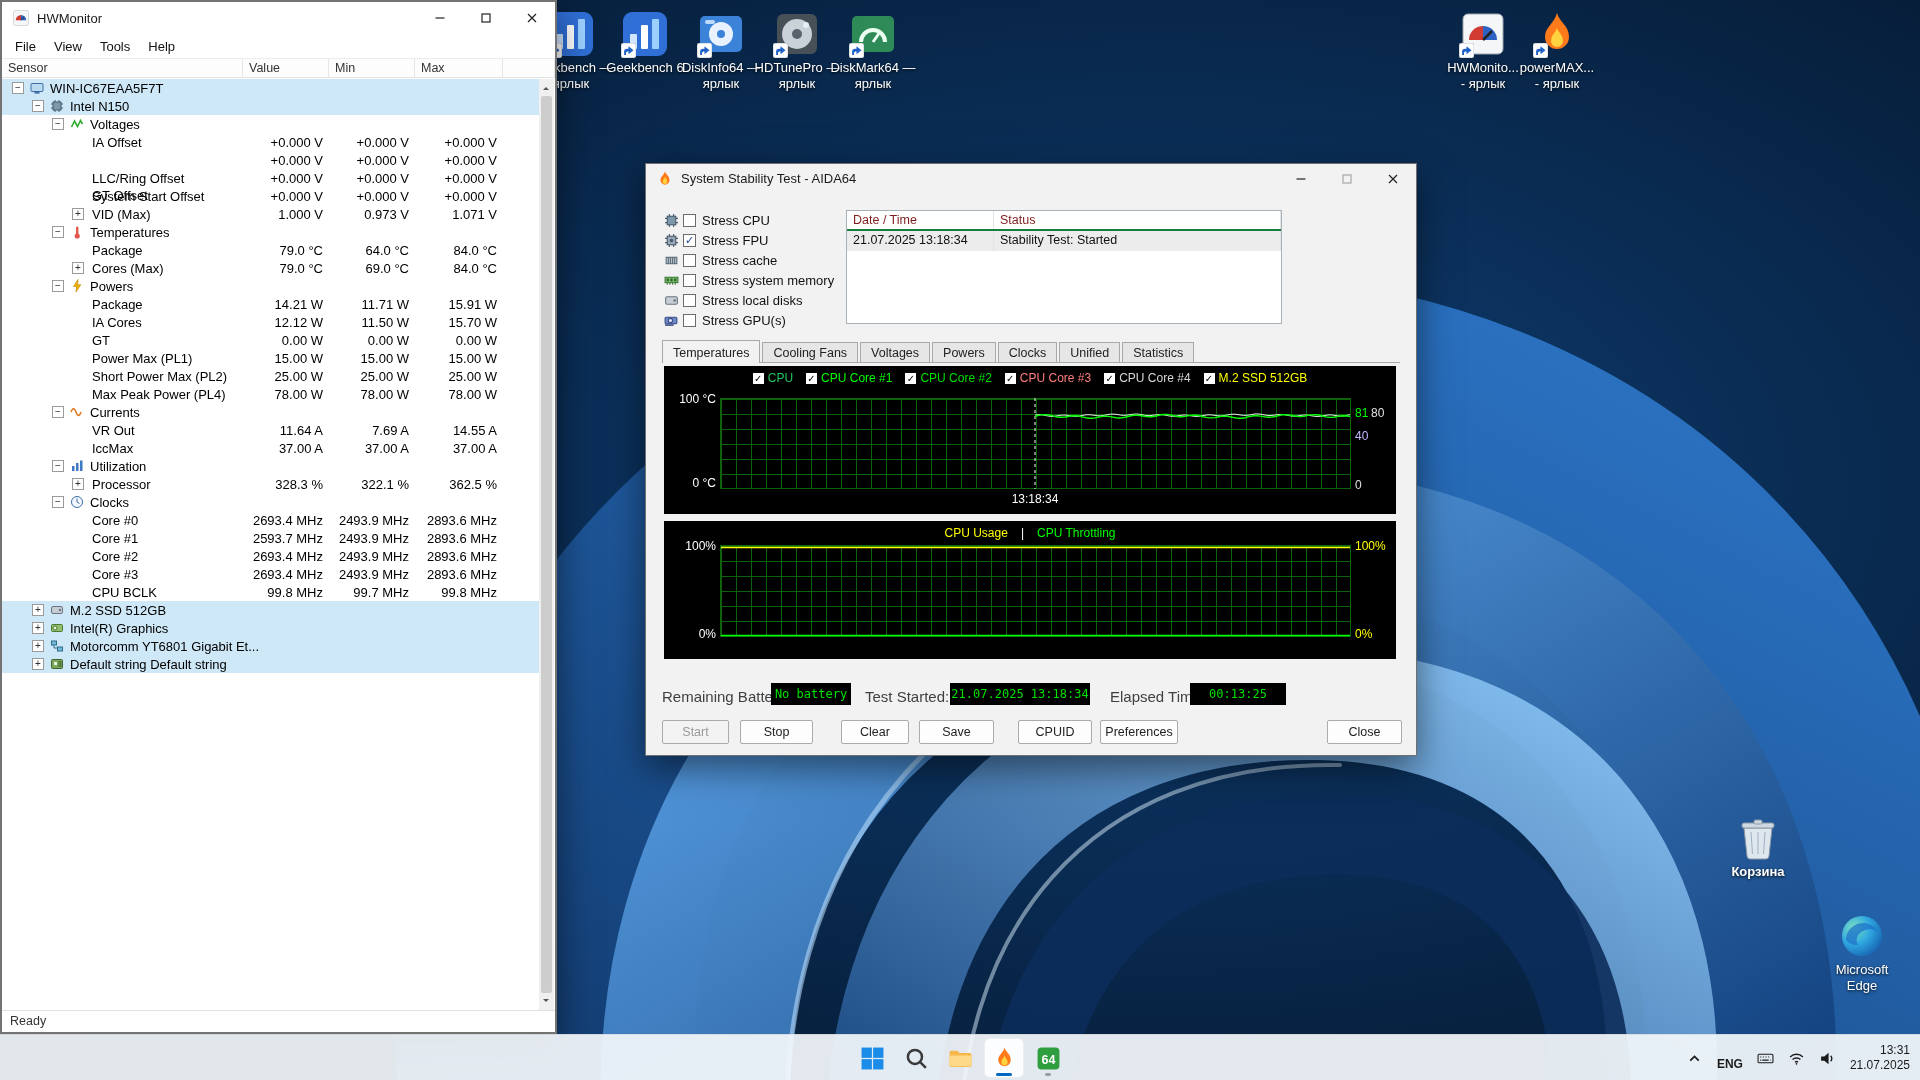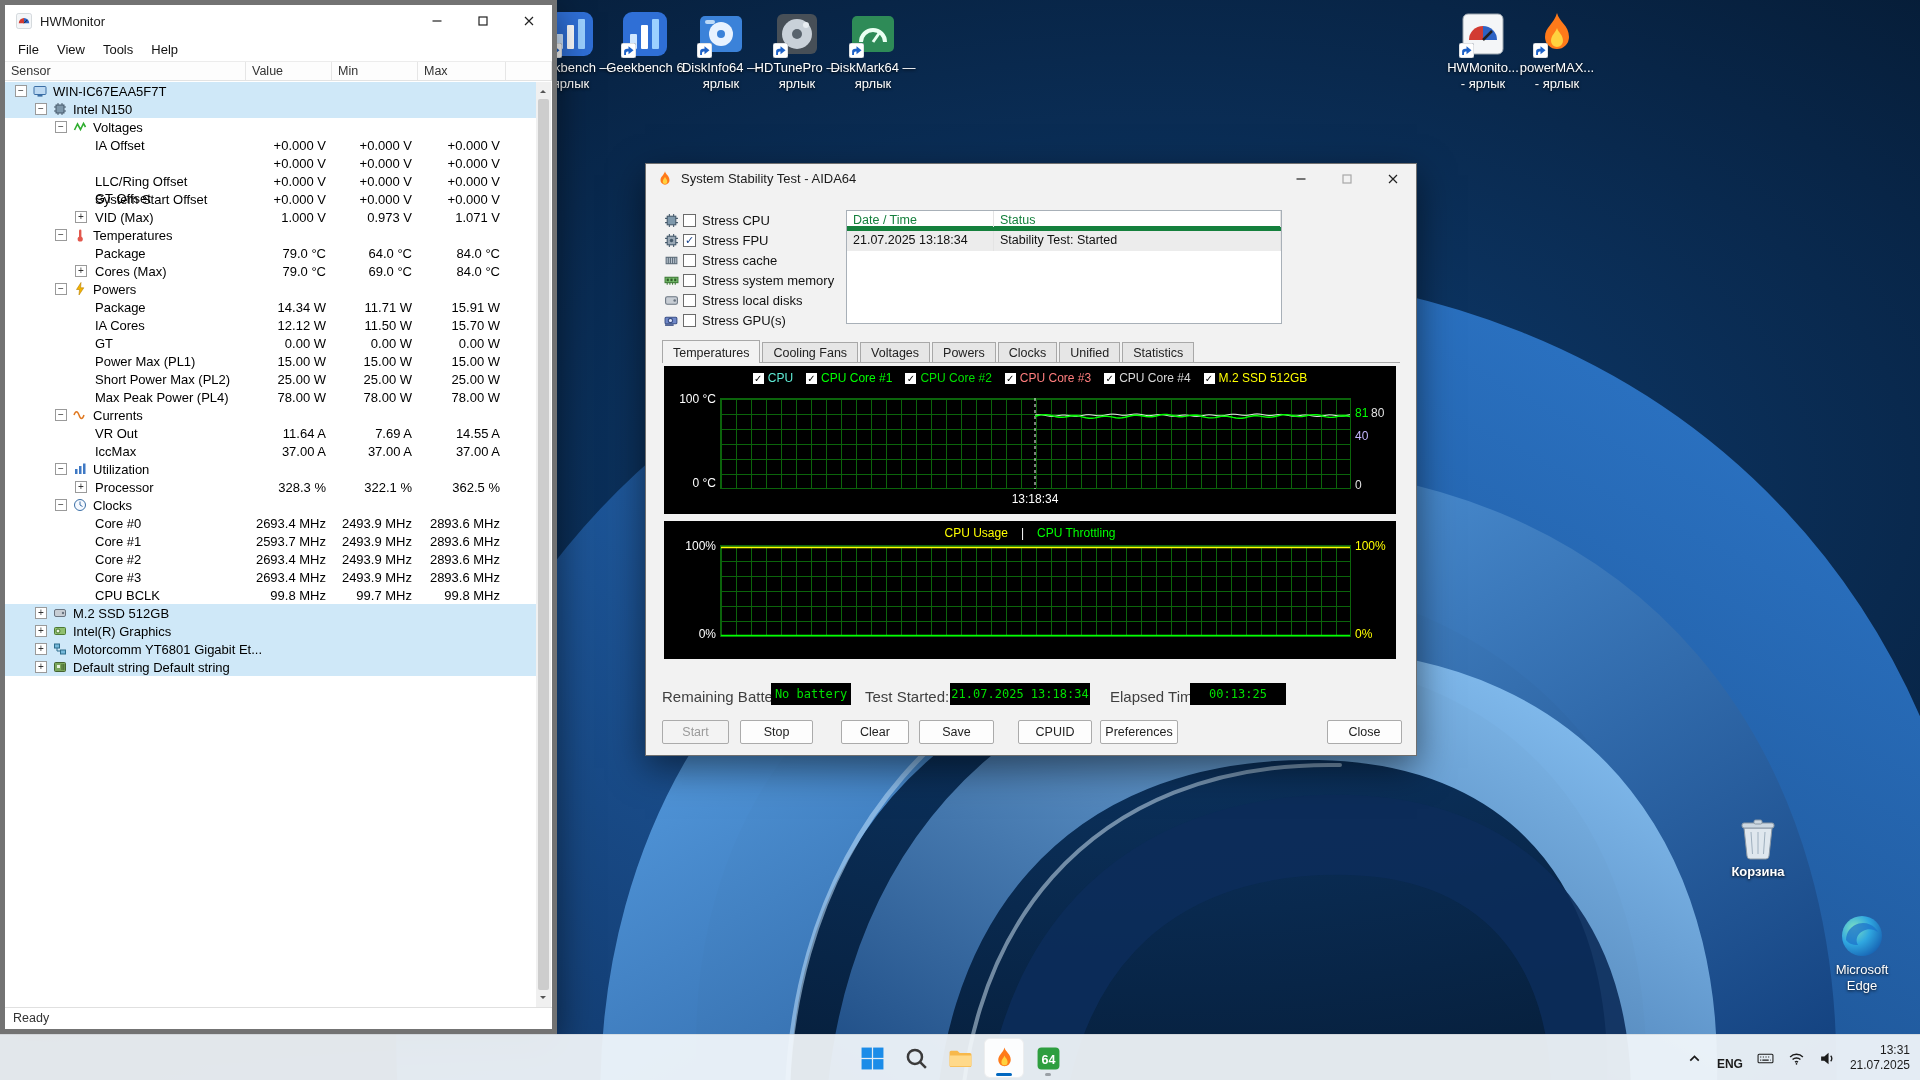--- a/index.html
+++ b/index.html
@@ -9,21 +9,21 @@
 
   
   .dicon{position:absolute;width:92px;text-align:center;color:#fff;font-size:13px;line-height:16px;
          text-shadow:0 1px 3px rgba(0,0,0,.9);cursor:default;z-index:2;}
   .dicon .img{position:relative;width:48px;height:48px;margin:0 auto 2px;}
   .dicon .img > svg{width:100%;height:100%;}
   .dicon .short{position:absolute;left:0;bottom:0;width:15px;height:15px;}
   .dicon .short svg{width:100%;height:100%;}
 
   
-  .window{position:absolute;background:#fff;border:5px solid #737373;box-shadow:0 12px 34px rgba(0,0,0,.5);}
+  .window{position:absolute;background:#fff;border:2px solid #737373;box-shadow:0 12px 34px rgba(0,0,0,.5);}
   .titlebar{height:32px;display:flex;align-items:center;}
   .ticon{width:18px;height:18px;margin:0 7px 0 10px;flex:none;}
   .ticon svg{width:100%;height:100%;}
   .ttext{font-size:13px;color:#1b1b1b;flex:1;white-space:nowrap;overflow:hidden;}
   .cap{width:46px;height:100%;display:flex;align-items:center;justify-content:center;}
   .cap svg{width:12px;height:12px;}
   .cap.dim{opacity:.35;}
 
   
   #hwmonitor{left:0;top:0;width:557px;height:1034px;z-index:10;}
@@ -55,22 +55,22 @@
   
   #aida{left:645px;top:163px;width:772px;height:593px;background:#f2f2f2;z-index:20;border:1px solid #6f6f6f;}
   #aida .titlebar{background:#f2f2f2;height:29px;}
   #stress-list{position:absolute;left:18px;top:46px;width:175px;}
   .stress-row{display:flex;align-items:center;height:20px;font-size:13px;color:#111;}
   .s-icon{width:15px;height:15px;margin-right:4px;flex:none;}
   .s-icon svg{width:15px;height:15px;}
   .s-cb{width:13px;height:13px;border:1px solid #6b6b6b;background:#fff;margin-right:6px;flex:none;
         font-size:11px;line-height:11px;text-align:center;color:#17418a;font-weight:bold;}
   #aida-log{position:absolute;left:200px;top:46px;width:436px;height:114px;background:#fff;border:1px solid #a8b0b8;overflow:hidden;}
-  #aida-log .lg-head{display:grid;grid-template-columns:147px 1fr;height:20px;border-bottom:5px solid #15803d;
-                     font-size:12.5px;color:#15803d;}
+  #aida-log .lg-head{display:grid;grid-template-columns:147px 1fr;height:20px;border-bottom:2px solid #15803d;
+                     font-size:12.5px;color:#7f1d1d;}
   #aida-log .lg-head div{padding:2px 0 0 6px;border-right:1px solid #e4e4e4;}
   .lg-row{display:grid;grid-template-columns:147px 1fr;height:20px;font-size:12.5px;color:#111;background:#ececec;}
   .lg-row div{padding:2px 0 0 6px;border-right:1px solid #e4e4e4;overflow:hidden;white-space:nowrap;}
   #aida-tabs{position:absolute;left:16px;right:16px;top:176px;height:23px;border-bottom:1px solid #a8a8a8;
              display:flex;align-items:flex-end;}
   .tab{height:20px;padding:3px 10px 0;font-size:12.5px;border:1px solid #a8a8a8;border-bottom:none;background:#e6e6e6;
        margin-right:2px;color:#222;white-space:nowrap;}
   .tab.active{height:23px;background:#f2f2f2;margin-bottom:-1px;padding-top:5px;}
 
   .graph{position:absolute;left:18px;width:732px;background:#000;}
@@ -376,21 +376,21 @@
         </div>
         <div class="hw-row">
           <span class="expander" style="left: 50px;">−</span>
           <span class="tree-icon" style="left: 68px;"><svg viewBox="0 0 14 14">
               <path d="M8 0.5 L3.5 7.5 H6.5 L6 13 L10.8 5.8 H7.6 z" fill="#f2b200" stroke="#b87f00" stroke-width="0.6"></path>
             </svg></span>
           <span class="hw-label" style="left: 88px;">Powers</span>
         </div>
         <div class="hw-row">
           <span class="hw-label" style="left: 90px;">Package</span>
-          <span class="hw-val c0">14.34 W</span>
+          <span class="hw-val c0">14.21 W</span>
           <span class="hw-val c1">11.71 W</span>
           <span class="hw-val c2">15.91 W</span>
         </div>
         <div class="hw-row">
           <span class="hw-label" style="left: 90px;">IA Cores</span>
           <span class="hw-val c0">12.12 W</span>
           <span class="hw-val c1">11.50 W</span>
           <span class="hw-val c2">15.70 W</span>
         </div>
         <div class="hw-row">
@@ -633,21 +633,21 @@
         <div class="tab">Powers</div>
         <div class="tab">Clocks</div>
         <div class="tab">Unified</div>
         <div class="tab">Statistics</div>
       </div>
 
     <div class="graph" id="temp-graph">
       <div class="legend" id="temp-legend">
           <span class="litem">
             <span class="cb">✓</span>
-            <span style="color: #5eead4;">CPU</span>
+            <span style="color: #22c55e;">CPU</span>
           </span>
           <span class="litem">
             <span class="cb">✓</span>
             <span style="color: rgb(0, 255, 0);">CPU Core #1</span>
           </span>
           <span class="litem">
             <span class="cb">✓</span>
             <span style="color: rgb(0, 224, 0);">CPU Core #2</span>
           </span>
           <span class="litem">

